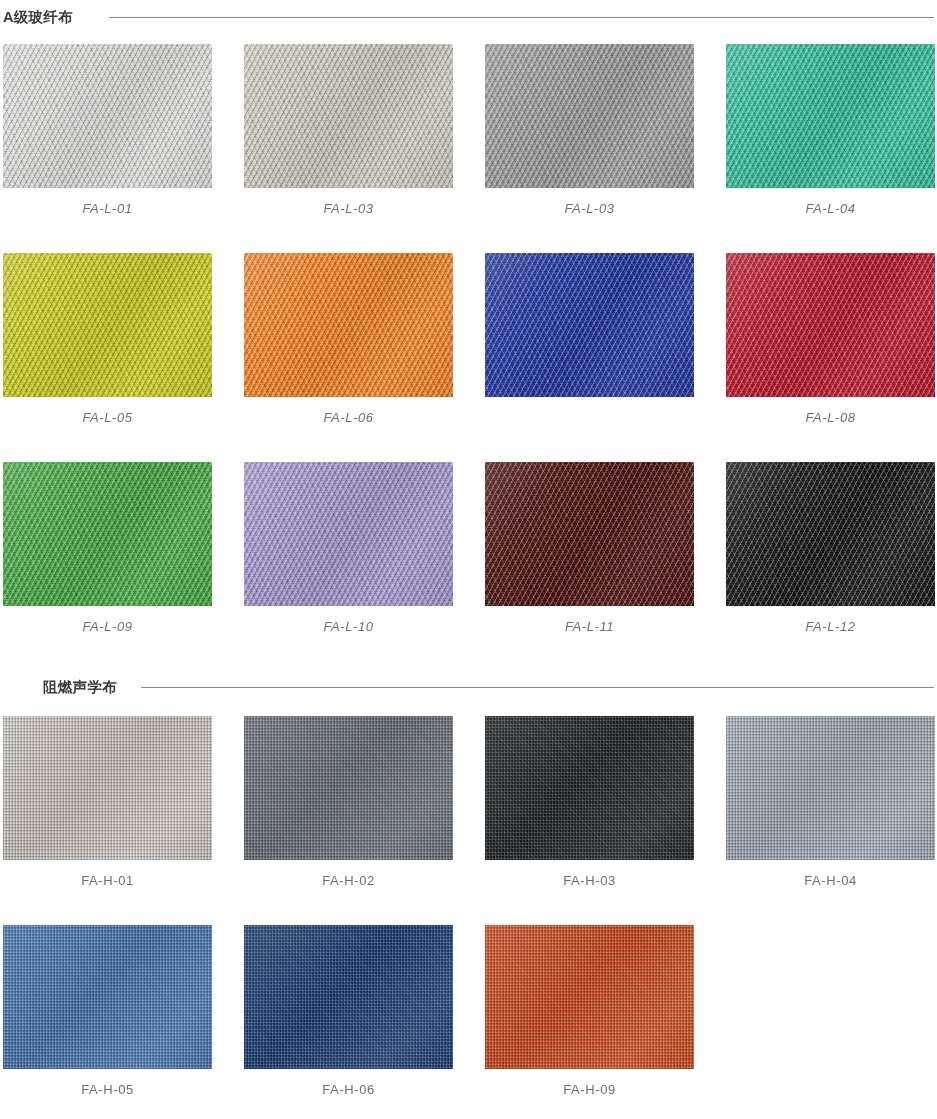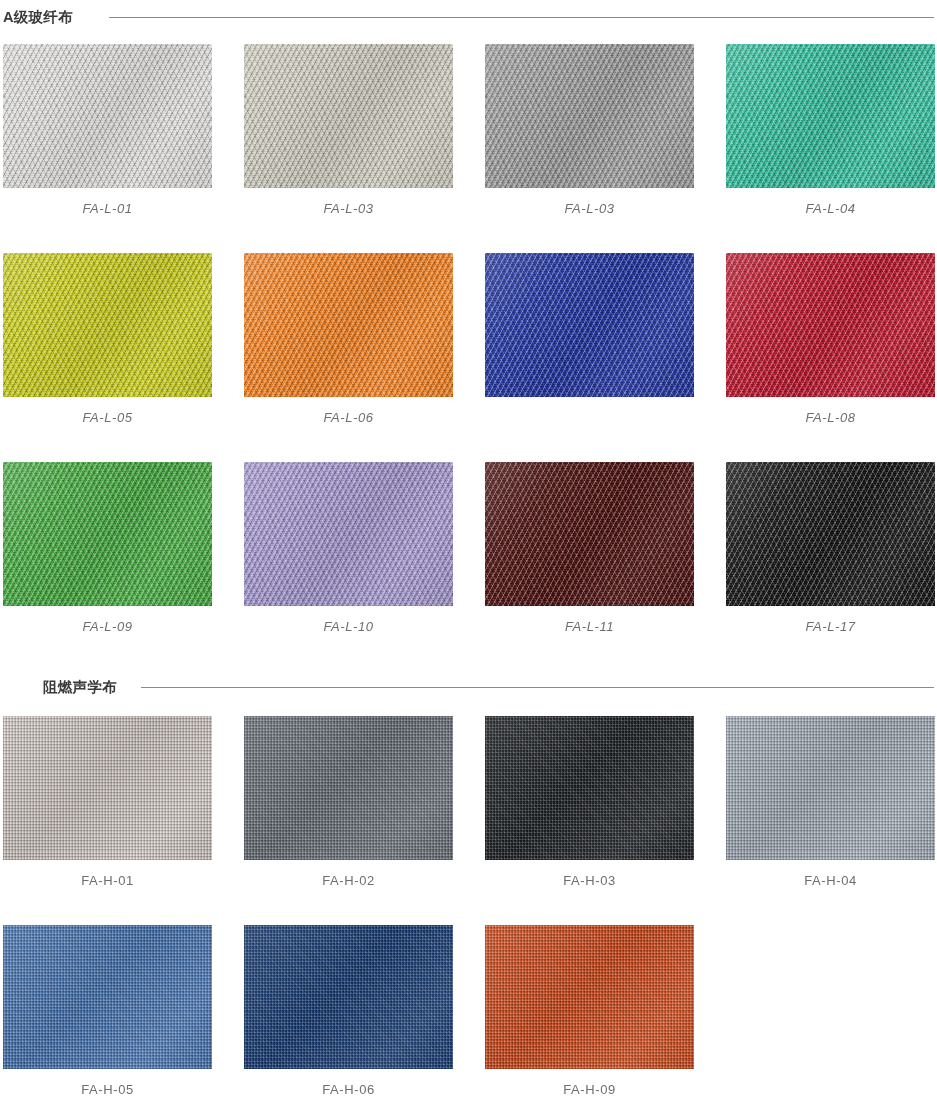--- a/index.html
+++ b/index.html
@@ -244,21 +244,21 @@
       <div class="cell">
         <div class="swatch" style="background-color: rgb(74, 13, 11);">
           <div class="weave twill"></div>
         </div>
         <div class="swatch-label">FA-L-11</div>
       </div>
       <div class="cell">
         <div class="swatch" style="background-color: rgb(18, 18, 18);">
           <div class="weave twill"></div>
         </div>
-        <div class="swatch-label">FA-L-17</div>
+        <div class="swatch-label">FA-L-12</div>
       </div>
     </div>
 
   <div class="section-header sec2-header">
     <span class="section-title">阻燃声学布</span>
     <span class="section-rule"></span>
   </div>
 
   <div class="grid sec2-grid" id="grid-1">
       <div class="cell">

